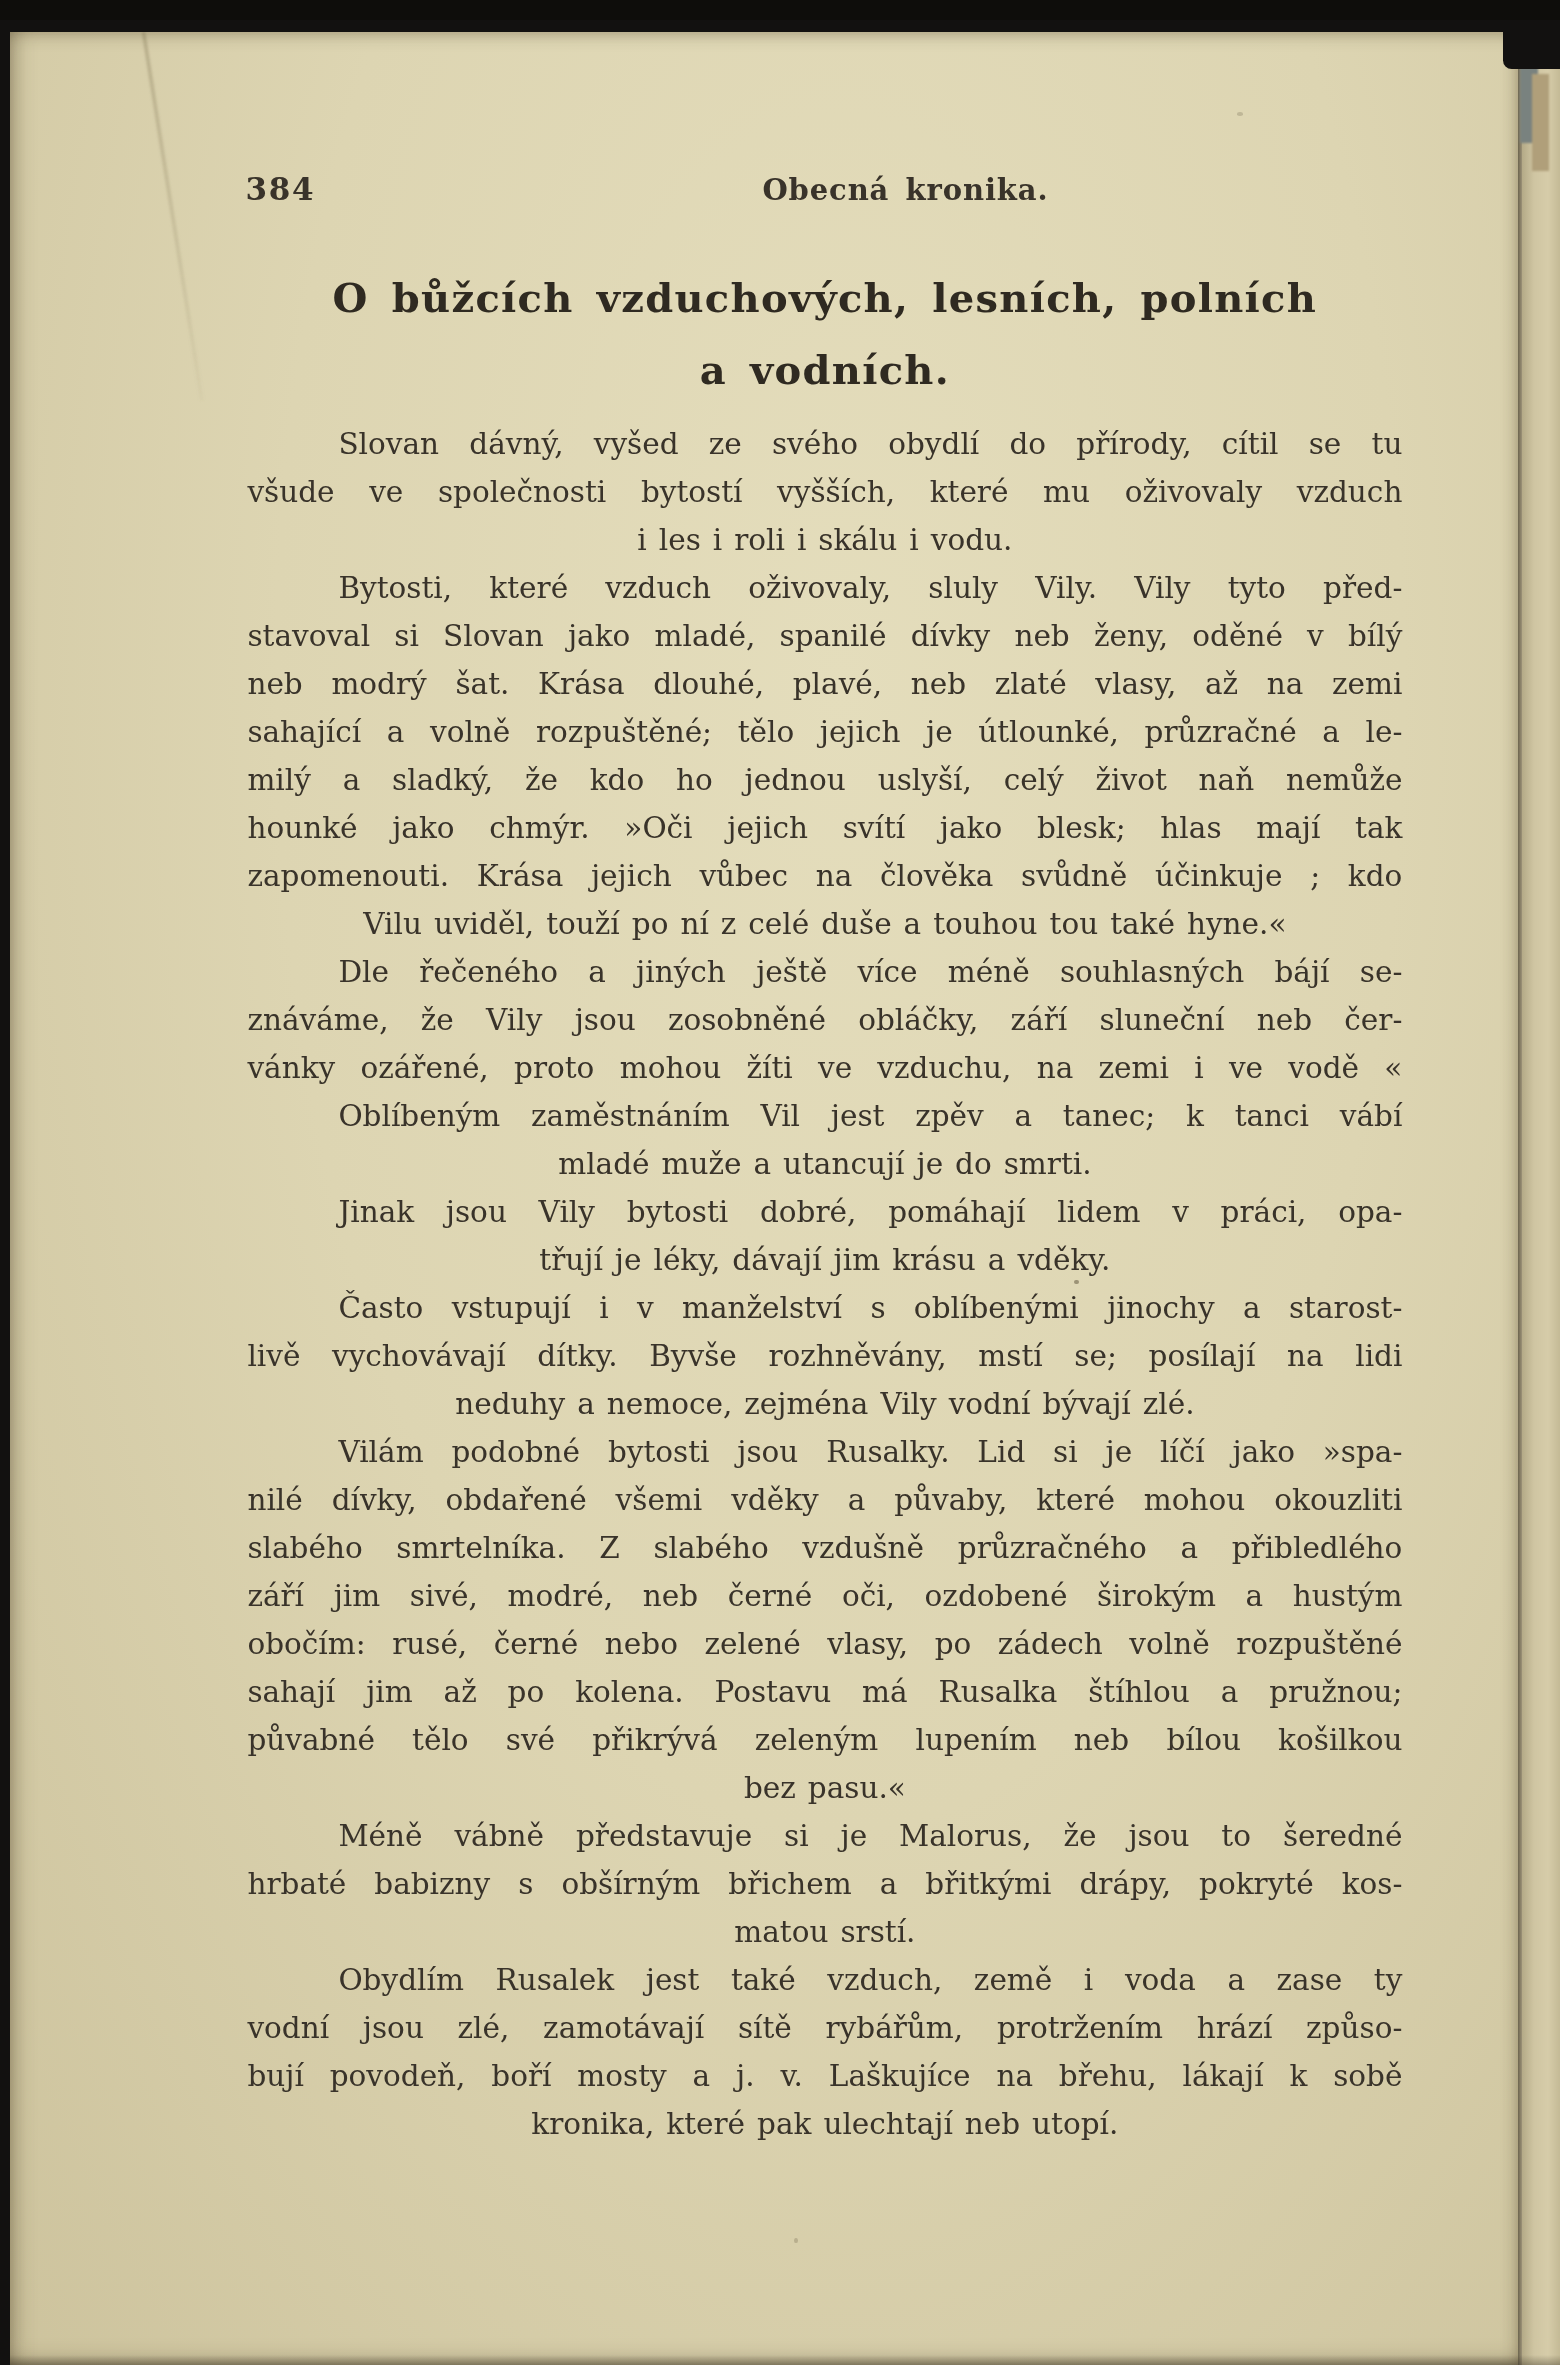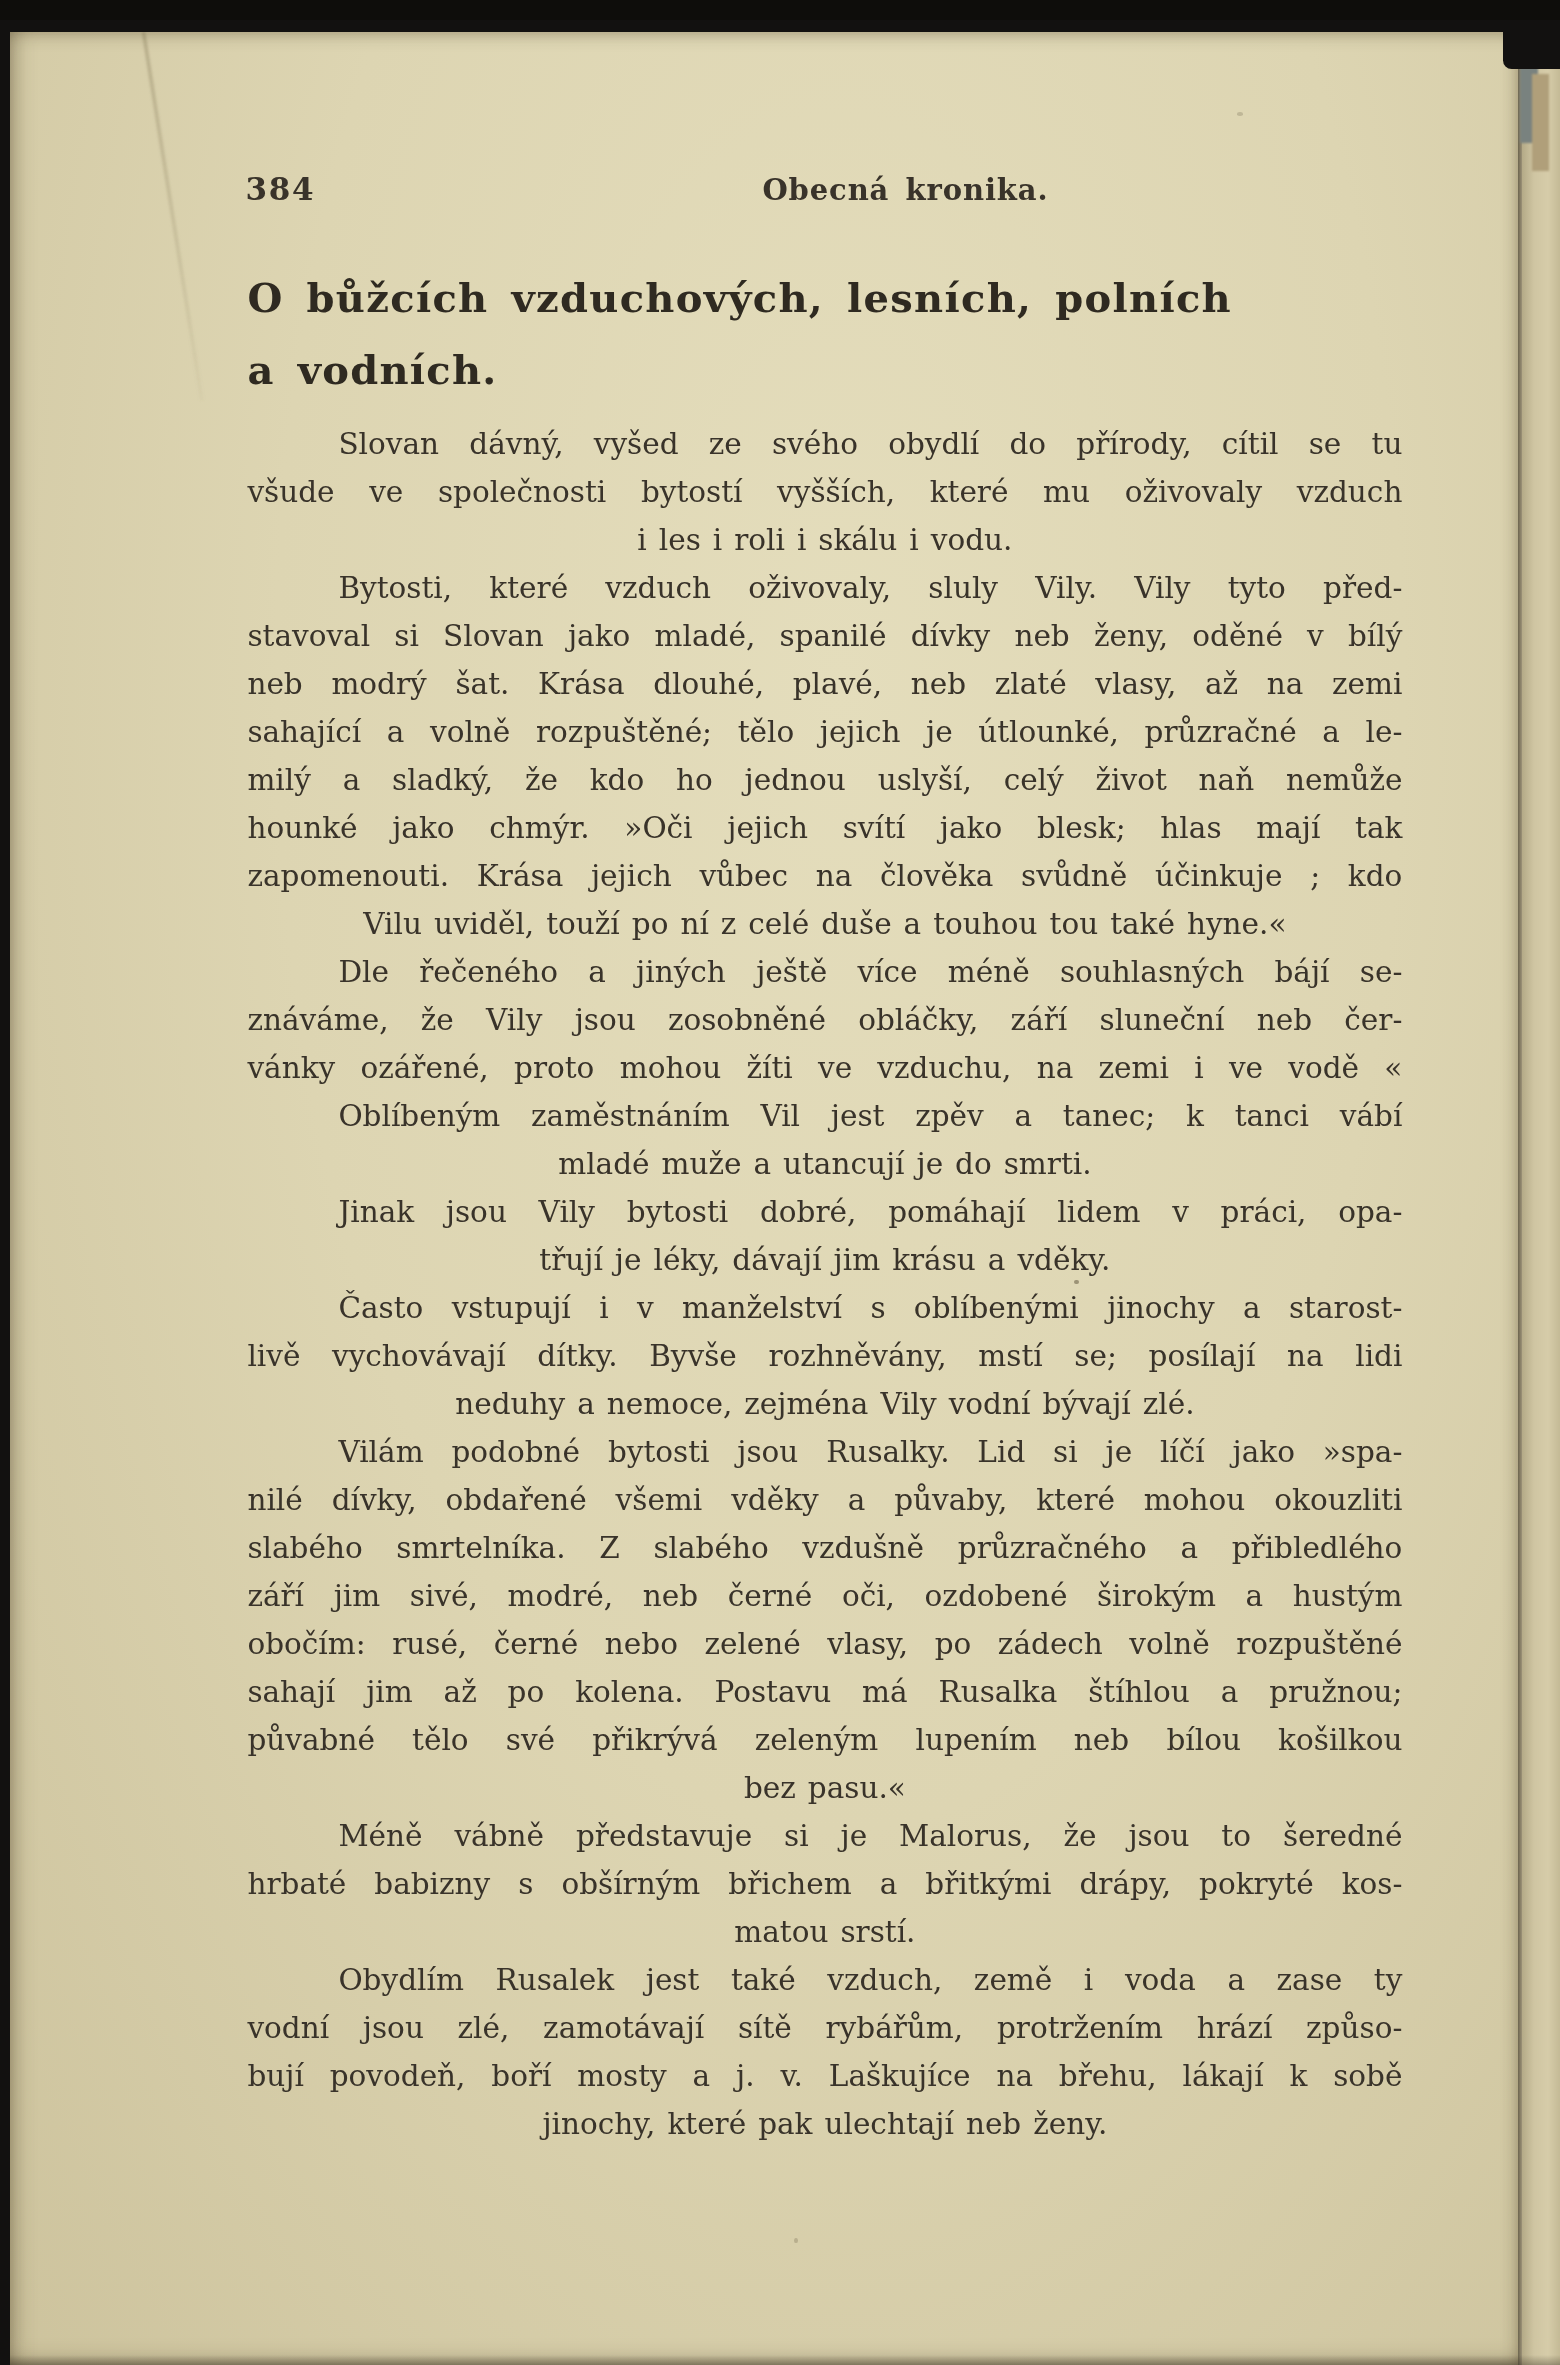--- a/index.html
+++ b/index.html
@@ -50,21 +50,21 @@
   .pagenum{
     position:absolute; left:235px; top:139px;
     font-size:31px; font-weight:bold; letter-spacing:1.7px;
   }
   .running-header{
     position:absolute; left:752px; top:141px;
     font-size:29px; font-weight:bold; letter-spacing:0.9px; word-spacing:5.2px;
   }
   .title{
     position:absolute; left:237px; top:241px; width:1155px;
-    text-align:left; font-weight:bold; color:#2f2a21;
+    text-align:center; font-weight:bold; color:#2f2a21;
   }
   .title .t1, .title .t2{
     display:block; font-size:40px; line-height:49px;
     letter-spacing:1.3px; word-spacing:7.8px;
   }
   .title .t2{ margin-top:22.5px; }
 
   .body{
     position:absolute; left:237px; top:388px; width:1155px;
     font-size:29.5px; color:var(--ink);
@@ -143,21 +143,21 @@
         <div class="line fill">obočím: rusé, černé nebo zelené vlasy, po zádech volně rozpuštěné</div>
         <div class="line fill">sahají jim až po kolena. Postavu má Rusalka štíhlou a pružnou;</div>
         <div class="line fill">půvabné tělo své přikrývá zeleným lupením neb bílou košilkou</div>
         <div class="line">bez pasu.«</div>
         <div class="line fill indent">Méně vábně představuje si je Malorus, že jsou to šeredné</div>
         <div class="line fill">hrbaté babizny s obšírným břichem a břitkými drápy, pokryté kos-</div>
         <div class="line">matou srstí.</div>
         <div class="line fill indent">Obydlím Rusalek jest také vzduch, země i voda a zase ty</div>
         <div class="line fill">vodní jsou zlé, zamotávají sítě rybářům, protržením hrází způso-</div>
         <div class="line fill">bují povodeň, boří mosty a j. v. Laškujíce na břehu, lákají k sobě</div>
-        <div class="line">jinochy, které pak ulechtají neb ženy.</div>
+        <div class="line">kronika, které pak ulechtají neb utopí.</div>
       </div>
   </div>
 
   <div class="bottom-shade"></div>
   <div class="edge edge-top"></div>
   <div class="edge edge-top-right"></div>
   <div class="edge edge-left"></div>
   <div class="edge edge-bottom"></div>
 </div>
 

